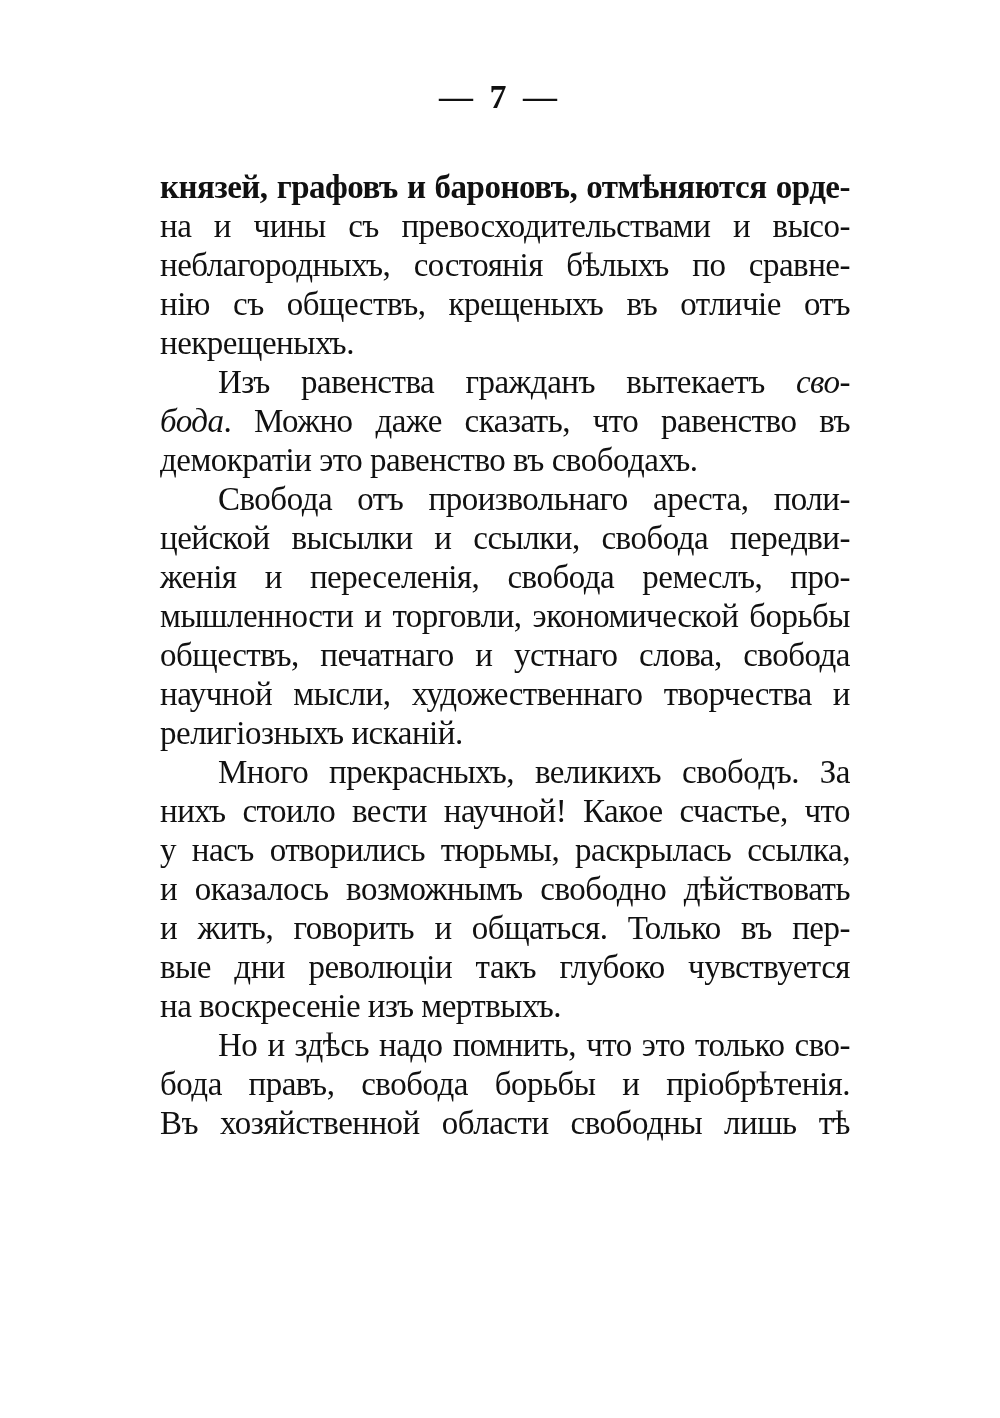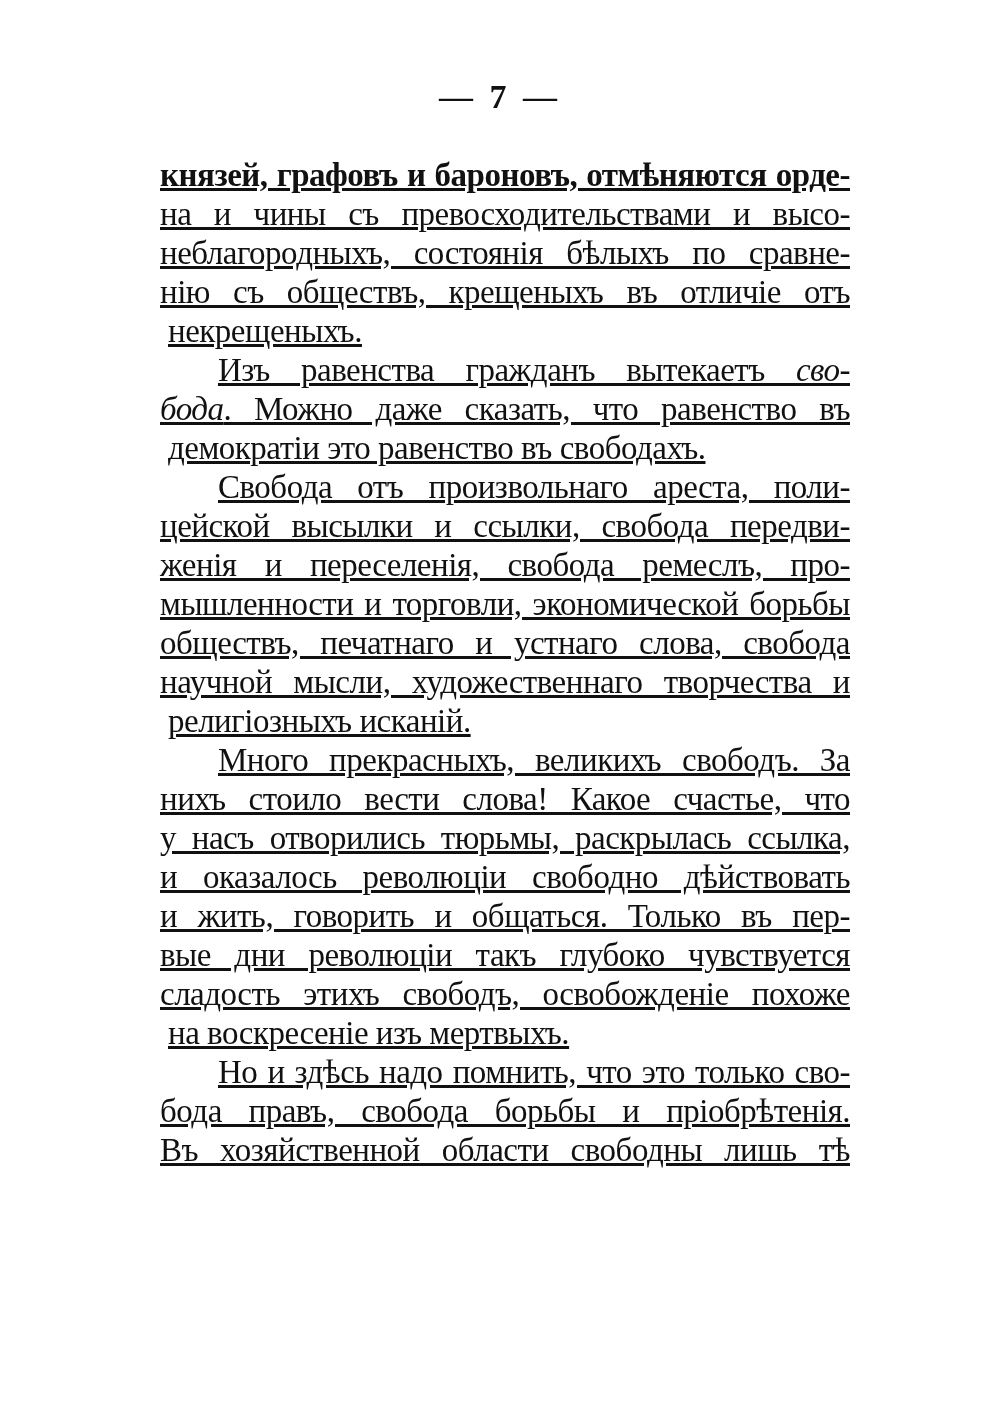--- a/index.html
+++ b/index.html
@@ -20,40 +20,38 @@
     top: 78px;
     left: 0;
     width: 1000px;
     text-align: center;
     font-size: 34px;
     letter-spacing: 4px;
     font-weight: bold;
   }
   .text-block {
     position: absolute;
-    top: 156px;
+    top: 168px;
     left: 160px;
     width: 690px;
-    text-decoration: underline;
   }
   .line {
     display: block;
     height: 39px;
     line-height: 39px;
     font-size: 33px;
     white-space: nowrap;
     text-align: justify;
     text-align-last: justify;
     transform-origin: left center;
     font-stretch: condensed;
     letter-spacing: -0.5px;
   }
   .line.last {
     text-align-last: left;
-    margin-left: 8px;
   }
   .line.indent {
     padding-left: 58px;
     width: calc(100% - 58px);
   }
   .line span.it {
     font-style: italic;
   }
   .bold-start {
     font-weight: bold;
@@ -85,26 +83,25 @@
     <span class="line">цейской высылки и ссылки, свобода передви-</span>
     <span class="line">женія и переселенія, свобода ремеслъ, про-</span>
     <span class="line">мышленности и торговли, экономической борьбы</span>
     <span class="line">обществъ, печатнаго и устнаго слова, свобода</span>
     <span class="line">научной мысли, художественнаго творчества и</span>
     <span class="line last">религіозныхъ исканій.</span>
   </div>
 
   <div>
     <span class="line indent">Много прекрасныхъ, великихъ свободъ. За</span>
-    <span class="line">нихъ стоило вести слова! Какое счастье, что</span>
+    <span class="line">нихъ стоило вести научной! Какое счастье, что</span>
     <span class="line">у насъ отворились тюрьмы, раскрылась ссылка,</span>
-    <span class="line">и оказалось революціи свободно дѣйствовать</span>
+    <span class="line">и оказалось возможнымъ свободно дѣйствовать</span>
     <span class="line">и жить, говорить и общаться. Только въ пер-</span>
     <span class="line">вые дни революціи такъ глубоко чувствуется</span>
-    <span class="line">сладость этихъ свободъ, освобожденіе похоже</span>
     <span class="line last">на воскресеніе изъ мертвыхъ.</span>
   </div>
 
   <div>
     <span class="line indent">Но и здѣсь надо помнить, что это только сво-</span>
     <span class="line">бода правъ, свобода борьбы и пріобрѣтенія.</span>
     <span class="line">Въ хозяйственной области свободны лишь тѣ</span>
   </div>
 
 </div>

